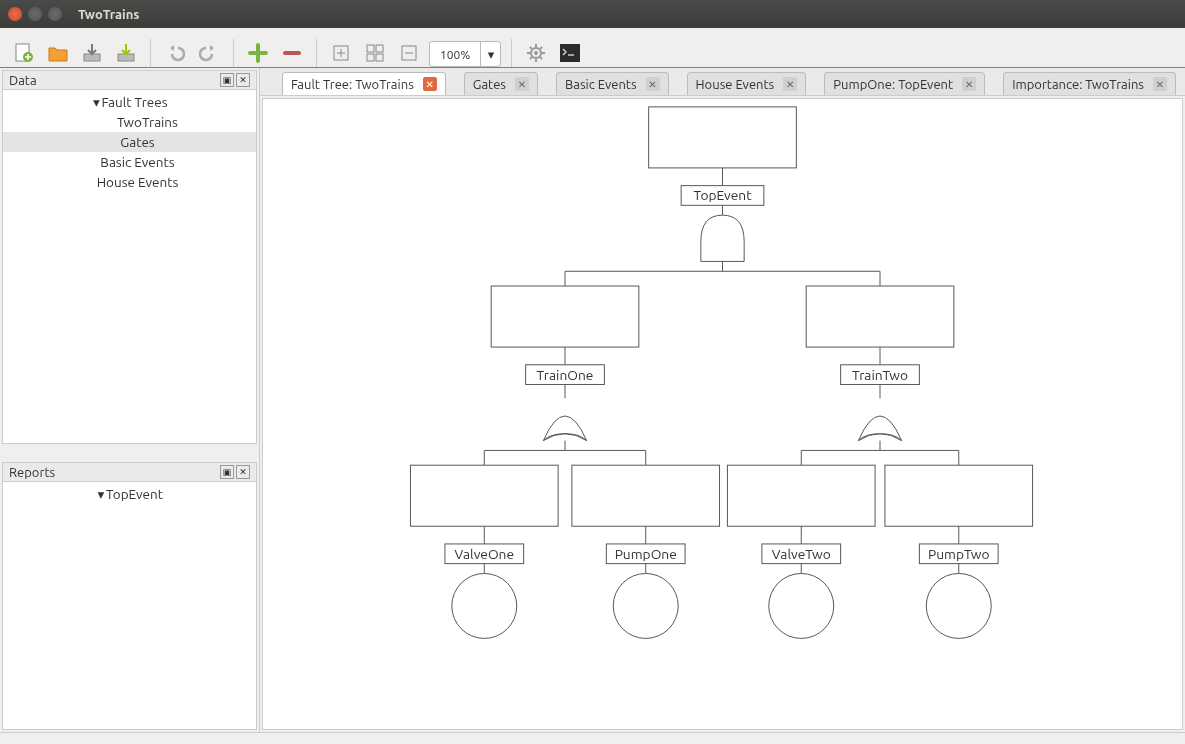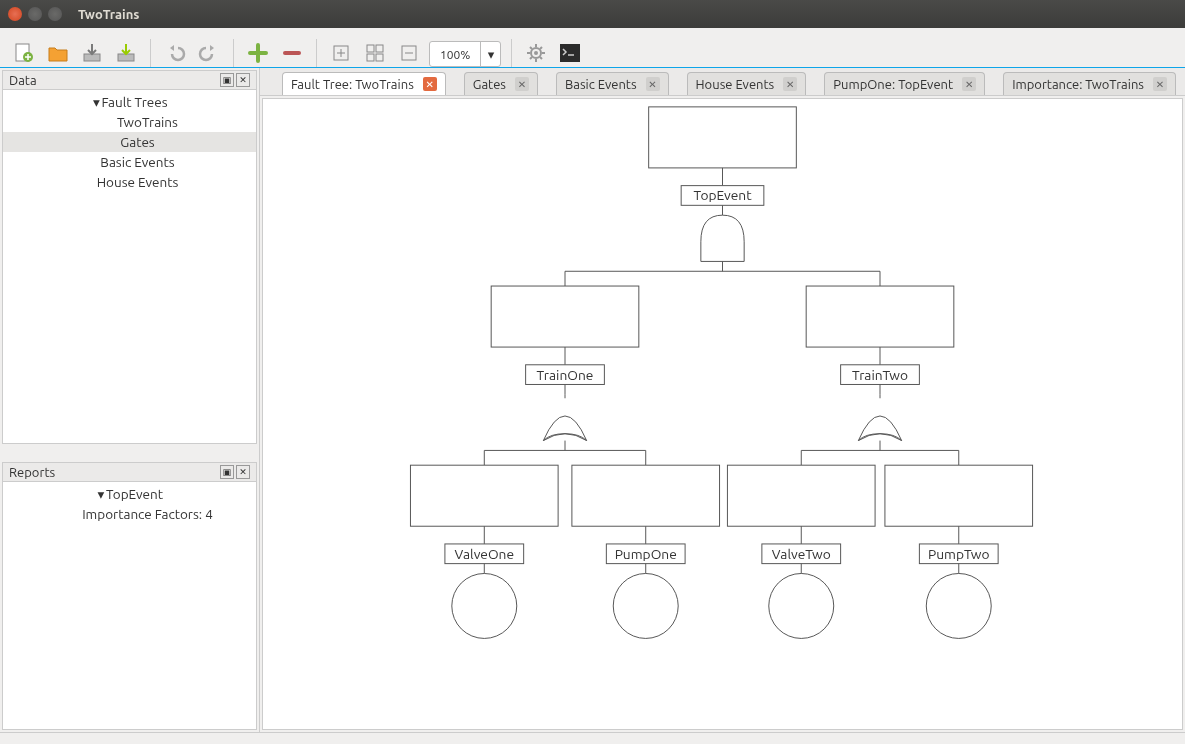--- a/index.html
+++ b/index.html
@@ -173,21 +173,20 @@
     <div class="panel reports">
       <div class="panel-header">
         <span>Reports</span>
         <div class="ph-icons">
           <div class="ph-icon">▣</div>
           <div class="ph-icon">✕</div>
         </div>
       </div>
       <div class="tree">
         <div class="tree-row"><span class="caret">▾</span><span>TopEvent</span></div>
-        <div class="tree-row indent2">Importance Factors: 4</div>
       </div>
     </div>
   </div>
 
   <div class="content">
     <div class="tabs">
       <div class="tab active">
           <span>Fault Tree: TwoTrains</span>
           <span class="tab-close">✕</span>
         </div>

